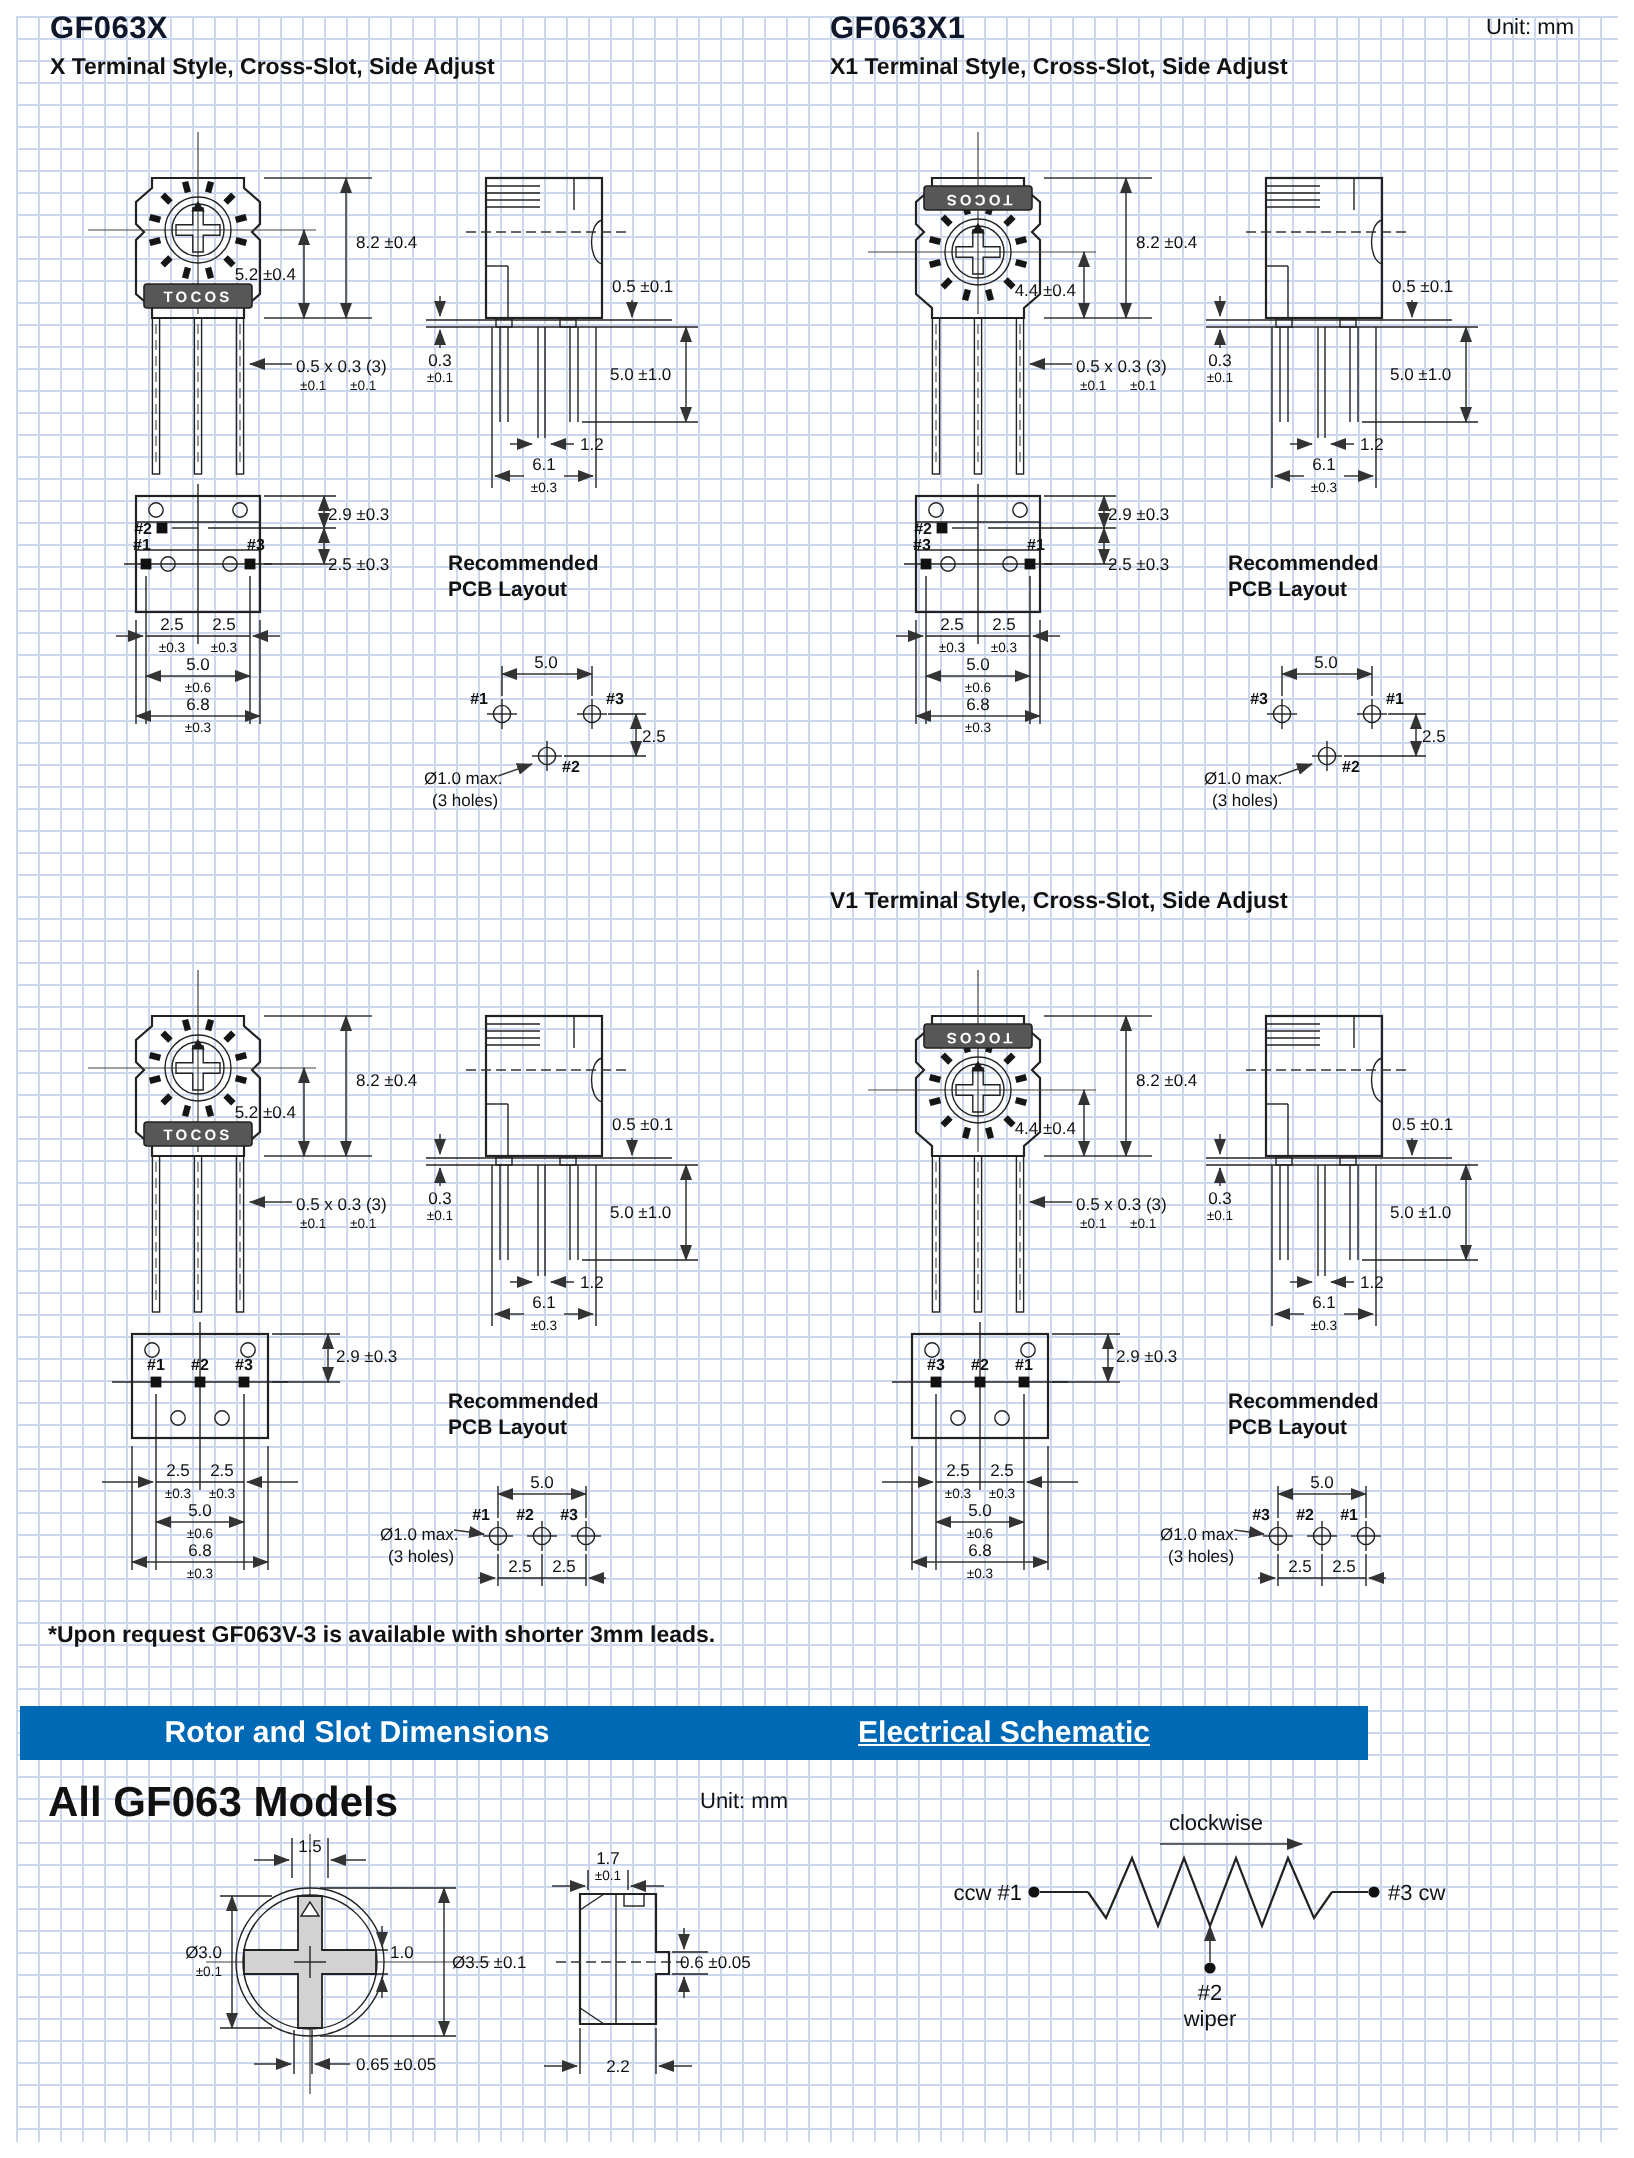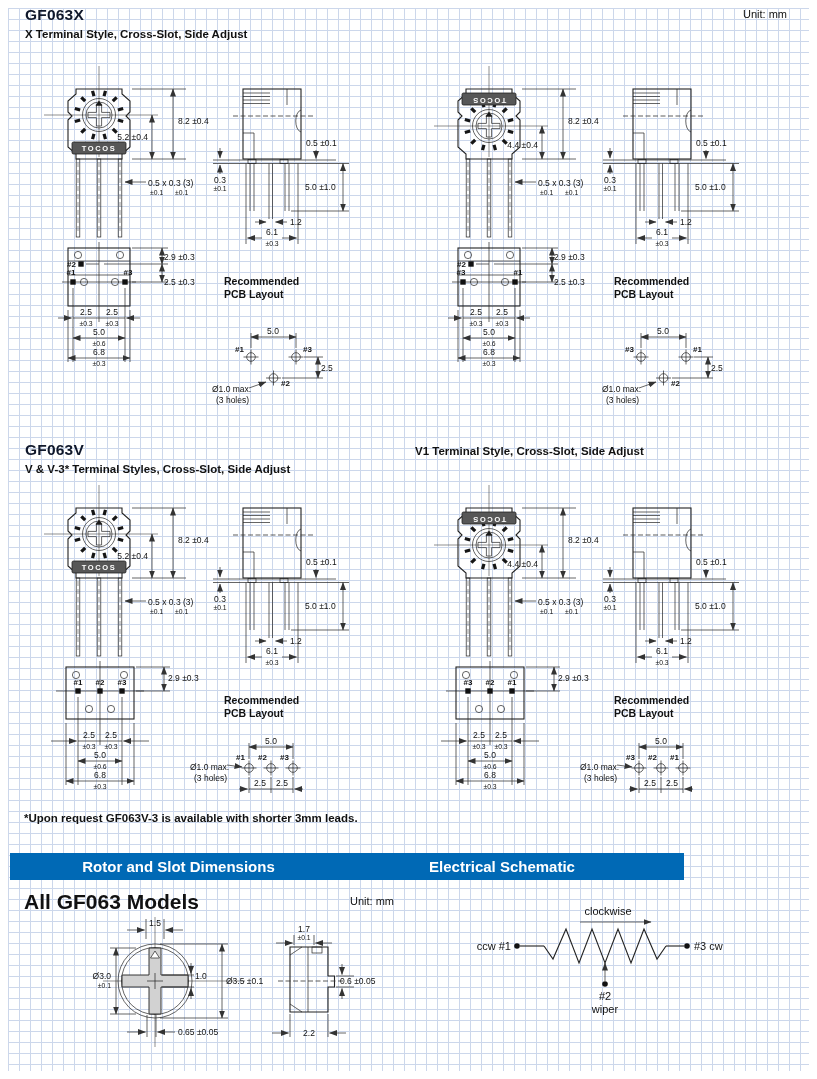--- a/index.html
+++ b/index.html
@@ -11,21 +11,21 @@
     background-size:11px 11px;}
   .qtitle{position:absolute;z-index:3;}
   .t1{font-size:15.5px;font-weight:bold;color:#0f172a;letter-spacing:.2px;}
   .t2{font-size:11.5px;font-weight:bold;color:#111;margin-top:4px;}
   .unit{position:absolute;font-size:11px;color:#111;z-index:3;}
   .quad{position:absolute;z-index:2;overflow:visible;}
   #footnote{position:absolute;left:24px;top:812px;font-size:11.5px;font-weight:bold;color:#111;z-index:3;}
   #banner{position:absolute;left:10px;top:853px;width:674px;height:27px;background:#0069b5;z-index:3;}
   #banner span{position:absolute;top:0;line-height:27px;color:#fff;font-size:15px;font-weight:bold;text-align:center;}
   .bl{left:0;width:50%;}
-  .br{left:50%;width:46%;}
+  .br{left:50%;width:46%;text-decoration:underline;}
   #allmodels{position:absolute;left:24px;top:890px;font-size:21px;font-weight:bold;color:#111;z-index:3;}
   svg text{font-family:"Liberation Sans",sans-serif;fill:#111;}
   .ln{stroke:#222;fill:none;stroke-width:1.1;}
   .tn{stroke:#222;fill:none;stroke-width:.7;}
   .dm{stroke:#333;fill:none;stroke-width:.75;}
   .cl{stroke:#444;fill:none;stroke-width:.6;}
   .ds{stroke:#333;stroke-width:.8;stroke-dasharray:5 2.5;fill:none;}
   .dsh{stroke:#555;stroke-width:.6;stroke-dasharray:5 3;fill:none;}
   .lbl{font-size:8.5px;}
   .tol{font-size:6.8px;}
@@ -231,25 +231,25 @@
           <line x1="209" y1="292" x2="224" y2="294" marker-end="url(#ar)"></line>
         </g>
       </g>
     </defs>
   </svg>
 
   <div class="qtitle" style="left:25px;top:6px">
     <div class="t1">GF063X</div>
     <div class="t2">X Terminal Style, Cross-Slot, Side Adjust</div>
   </div>
+  <div class="qtitle" style="left:415px;top:6px">
+    <div class="t1">GF063X1</div>
+    <div class="t2">X1 Terminal Style, Cross-Slot, Side Adjust</div>
+  </div>
   <div class="unit" style="left:743px;top:8px">Unit: mm</div>
-  <div class="qtitle" style="left:25px;top:441px">
-    <div class="t1">GF063V</div>
-    <div class="t2">V &amp; V-3* Terminal Styles, Cross-Slot, Side Adjust</div>
-  </div>
   <div class="qtitle" style="left:415px;top:441px">
     <div class="t2">V1 Terminal Style, Cross-Slot, Side Adjust</div>
   </div>
 
   <svg class="quad" style="left:18px;top:54px" width="390" height="372">
     <g>
       <use href="#frontbody"></use>
       <line class="cl" x1="26" y1="61" x2="140" y2="61"></line>
       <use href="#rotor" x="81" y="61"></use>
       <rect class="bar" x="54" y="88" width="54" height="12" rx="1.5"></rect>

